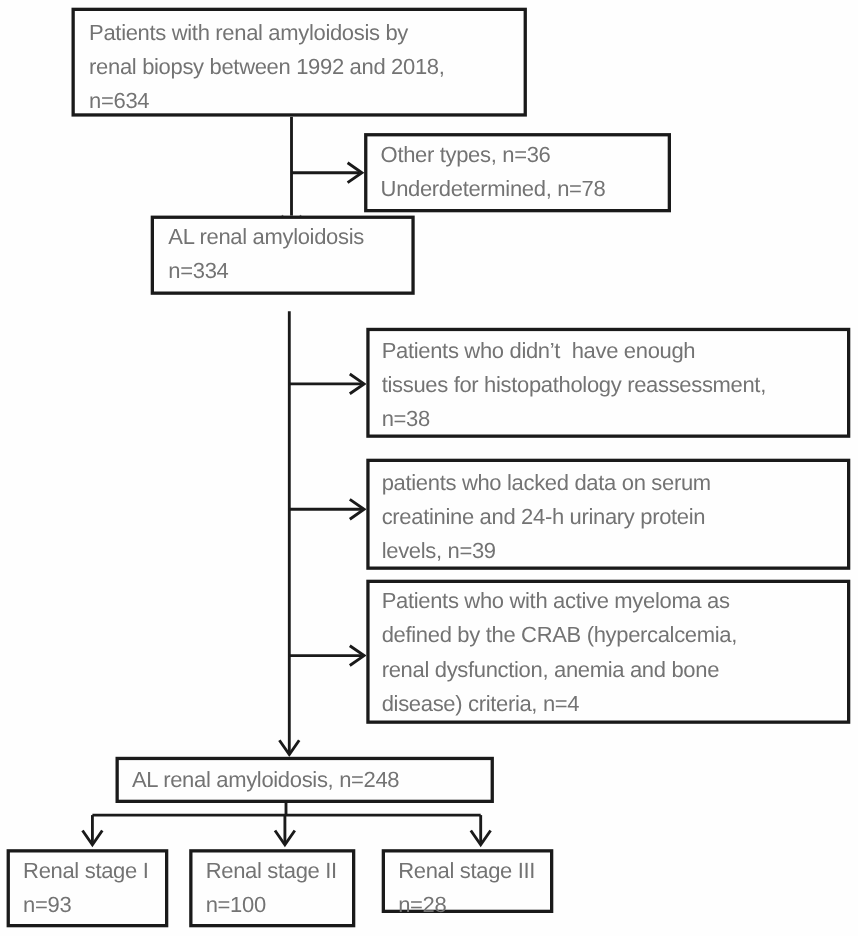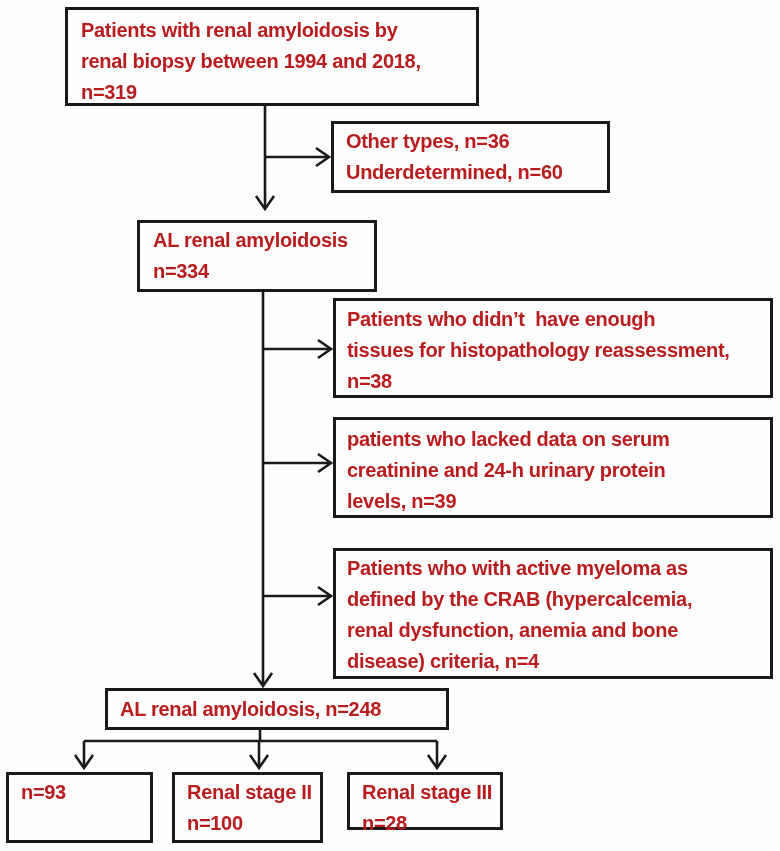--- a/index.html
+++ b/index.html
@@ -16,34 +16,34 @@
     left: 0; top: 0;
     width: 780px; height: 851px;
     z-index: 0;
   }
   .box {
     position: absolute;
     box-sizing: border-box;
     background: #fefefe;
     border: 3px solid #1a1a1a;
     z-index: 1;
-    color: #b91c1c;
-    font-weight: bold;
+    color: #737373;
+    font-weight: normal;
     font-size: 20px;
     letter-spacing: -0.3px;
     line-height: 31px;
   }
   .ln { white-space: pre; }
 
   #b-initial   { left: 65px;  top: 7px;   width: 414px; height: 99px;  padding: 5px 6px 0 13px; }
   #b-other     { left: 331px; top: 121px; width: 279px; height: 72px;  padding: 2px 6px 0 12px; }
-  #b-al334     { left: 137px; top: 220px; width: 240px; height: 72px;  padding: 2px 6px 0 13px; }
+  #b-al334     { left: 137px; top: 196px; width: 240px; height: 72px;  padding: 2px 6px 0 13px; }
   #b-excl-tissue  { left: 333px; top: 298px; width: 440px; height: 100px; padding: 3px 4px 0 11px; }
   #b-excl-labs    { left: 333px; top: 417px; width: 440px; height: 101px; padding: 4px 4px 0 11px; }
-  #b-excl-myeloma { left: 333px; top: 548px; width: 440px; height: 131px; padding: 2px 4px 0 11px; }
+  #b-excl-myeloma { left: 333px; top: 527px; width: 440px; height: 131px; padding: 2px 4px 0 11px; }
   #b-al248     { left: 105px; top: 688px; width: 344px; height: 42px;  padding: 0 4px 0 12px; line-height: 36px; }
   #b-stage1    { left: 6px;   top: 772px; width: 147px; height: 71px;  padding: 2px 4px 0 12px; }
   #b-stage2    { left: 172px; top: 772px; width: 151px; height: 71px;  padding: 2px 4px 0 12px; }
   #b-stage3    { left: 347px; top: 772px; width: 156px; height: 58px;  padding: 2px 4px 0 12px; }
 
   #connectors path, #connectors polyline {
     stroke: #1a1a1a;
     stroke-width: 2.6;
     fill: none;
   }
@@ -92,27 +92,27 @@
       <polyline points="75,755 84,768 93,755"></polyline>
       <path d="M259 741 V 766"></path>
       <polyline points="250,755 259,768 268,755"></polyline>
       <path d="M437 741 V 766"></path>
       <polyline points="428,755 437,768 446,755"></polyline>
     </g>
   </svg>
 
   <div class="box" id="b-initial">
     <div class="ln">Patients with renal amyloidosis by</div>
-    <div class="ln">renal biopsy between 1994 and 2018,</div>
-    <div class="ln">n=319</div>
+    <div class="ln">renal biopsy between 1992 and 2018,</div>
+    <div class="ln">n=634</div>
   </div>
 
   <div class="box" id="b-other">
     <div class="ln">Other types, n=36</div>
-    <div class="ln">Underdetermined, n=60</div>
+    <div class="ln">Underdetermined, n=78</div>
   </div>
 
   <div class="box" id="b-al334">
     <div class="ln">AL renal amyloidosis</div>
     <div class="ln">n=334</div>
   </div>
 
   <div class="box" id="b-excl-tissue">
     <div class="ln">Patients who didn’t  have enough</div>
     <div class="ln">tissues for histopathology reassessment,</div>
@@ -130,20 +130,21 @@
     <div class="ln">defined by the CRAB (hypercalcemia,</div>
     <div class="ln">renal dysfunction, anemia and bone</div>
     <div class="ln">disease) criteria, n=4</div>
   </div>
 
   <div class="box" id="b-al248">
     <div class="ln">AL renal amyloidosis, n=248</div>
   </div>
 
   <div class="box" id="b-stage1">
+    <div class="ln">Renal stage I</div>
     <div class="ln">n=93</div>
   </div>
 
   <div class="box" id="b-stage2">
     <div class="ln">Renal stage II</div>
     <div class="ln">n=100</div>
   </div>
 
   <div class="box" id="b-stage3">
     <div class="ln">Renal stage III</div>

